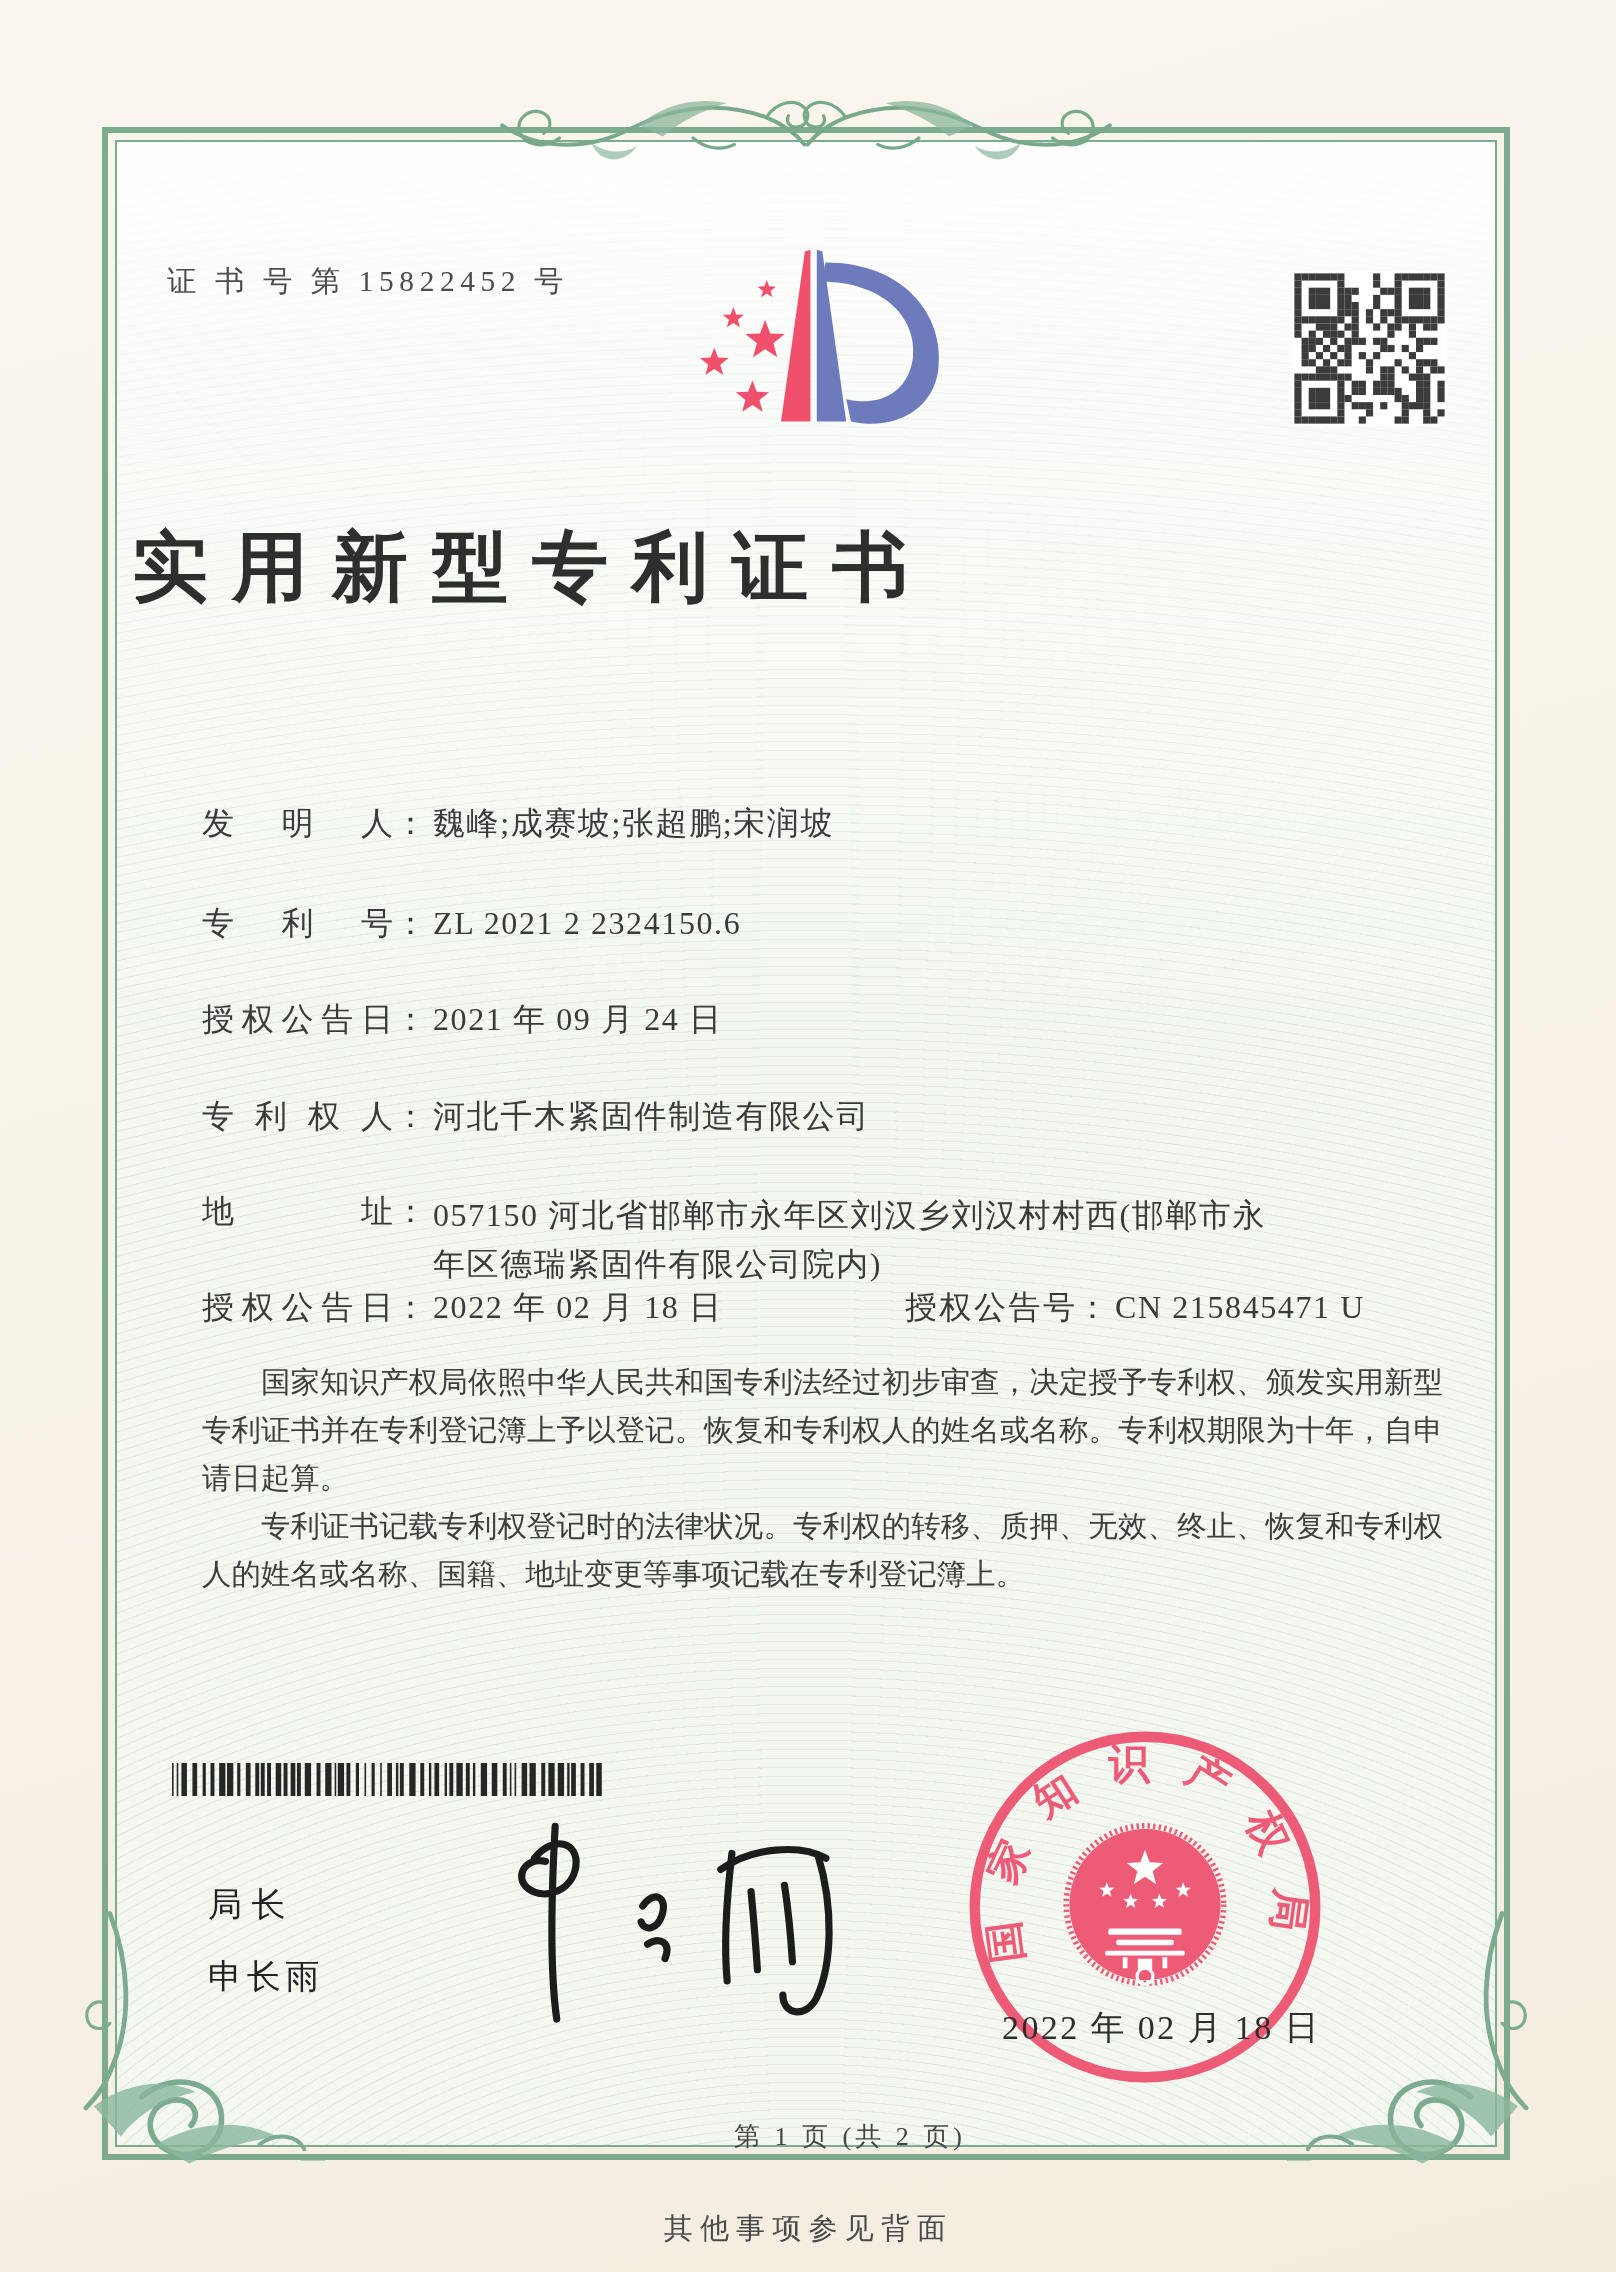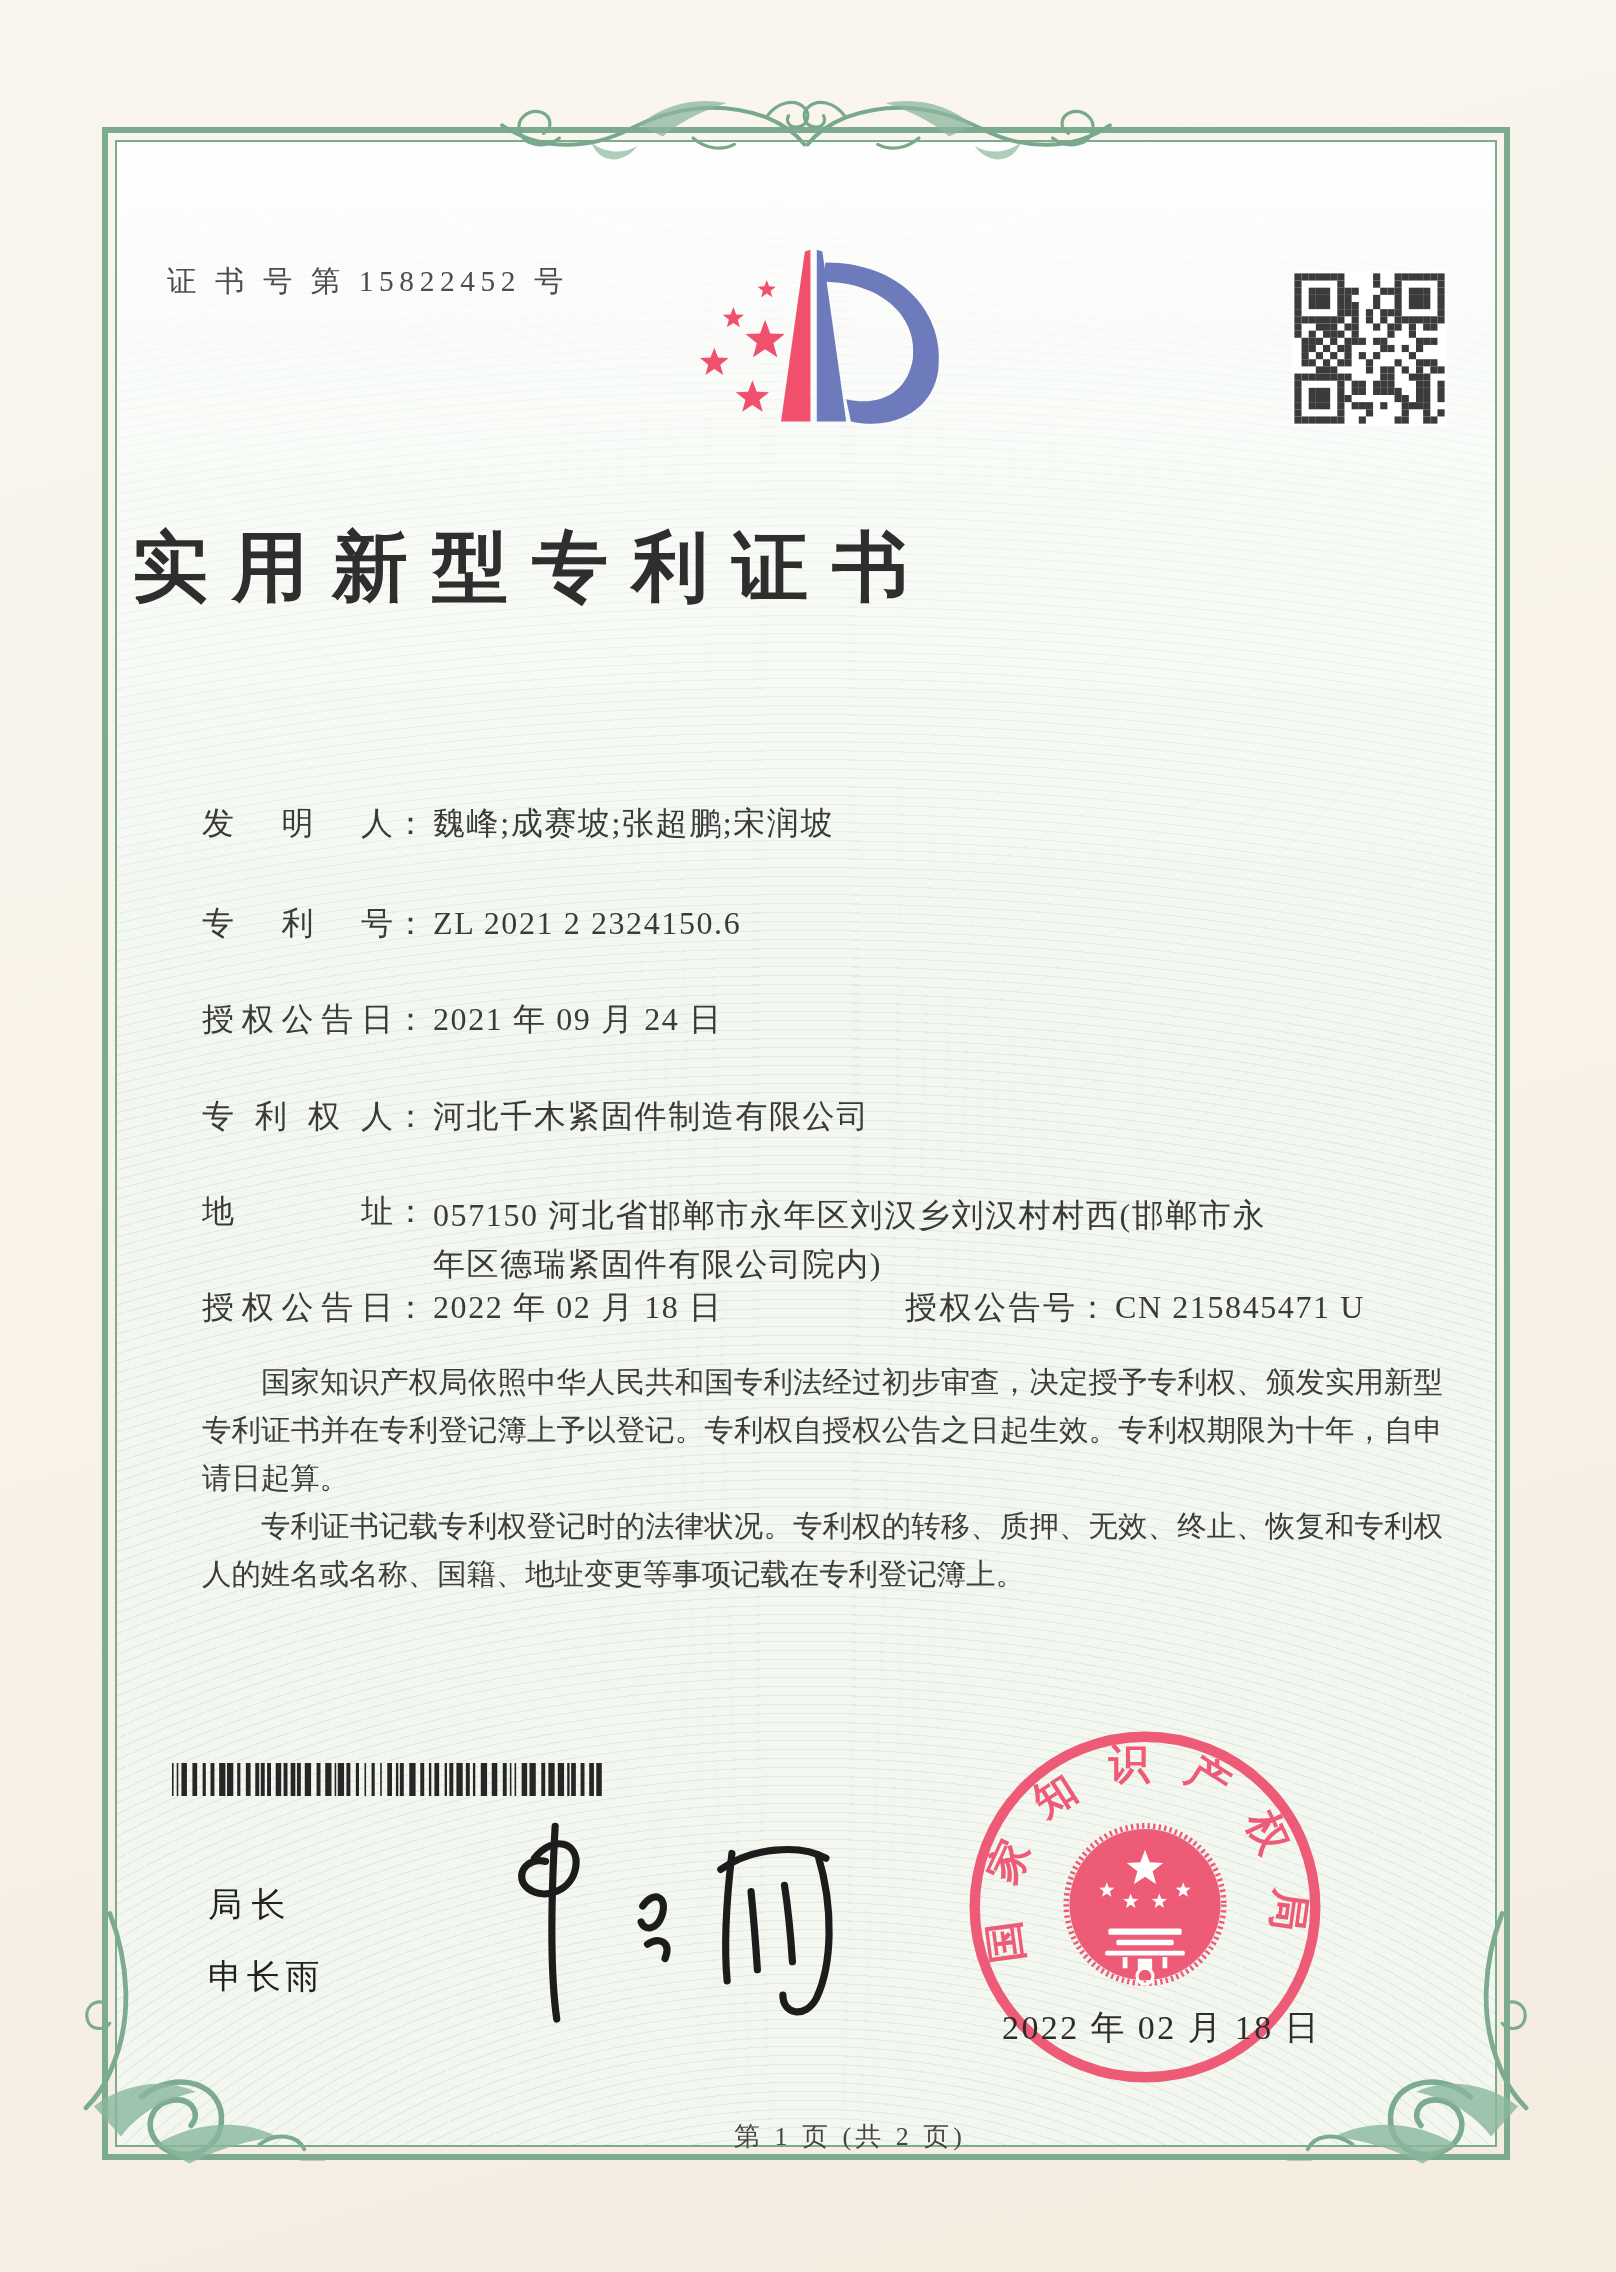--- a/index.html
+++ b/index.html
@@ -360,21 +360,21 @@
       <span class="flabel">地址</span><span class="colon">：</span><span class="addr"><div>057150 河北省邯郸市永年区刘汉乡刘汉村村西(邯郸市永</div><div>年区德瑞紧固件有限公司院内)</div></span>
     </div>
     <div class="row" style="top:1154px">
       <span class="flabel">授权公告日</span><span class="colon">：</span><span class="fval">2022 年 02 月 18 日</span>
       <span class="grant-right">
         <span class="flabel">授权公告号</span><span class="colon">：</span><span class="fval">CN 215845471 U</span>
       </span>
     </div>
 
     <div class="paras">
-      <p>国家知识产权局依照中华人民共和国专利法经过初步审查，决定授予专利权、颁发实用新型专利证书并在专利登记簿上予以登记。专利权自授权公告之日起生效。专利权期限为十年，自申请日起算。</p>
+      <p>国家知识产权局依照中华人民共和国专利法经过初步审查，决定授予专利权、颁发实用新型专利证书并在专利登记簿上予以登记。恢复和专利权人的姓名或名称。专利权期限为十年，自申请日起算。</p>
       <p>专利证书记载专利权登记时的法律状况。专利权的转移、质押、无效、终止、恢复和专利权人的姓名或名称、国籍、地址变更等事项记载在专利登记簿上。</p>
     </div>
 
     <svg class="barcode" width="446" height="33" viewBox="0 0 560 42">
       <g id="barcode-bars" fill="#262626">
           <rect x="0" y="0" width="2" height="42"></rect>
           <rect x="6" y="0" width="2" height="42"></rect>
           <rect x="12" y="0" width="7" height="42"></rect>
           <rect x="26" y="0" width="6" height="42"></rect>
           <rect x="39" y="0" width="4" height="42"></rect>
@@ -475,14 +475,15 @@
           <circle cx="235" cy="322" r="10" fill="none" stroke="#ffffff" stroke-width="4"></circle>
         </g>
       </g>
     </svg>
 
     <div class="seal-date">2022 年 02 月 18 日</div>
 
     <div class="page-num">第 1 页 (共 2 页)</div>
   </div>
 
+  <div class="back-note">其他事项参见背面</div>
 </div>
 
 
 </body></html>

